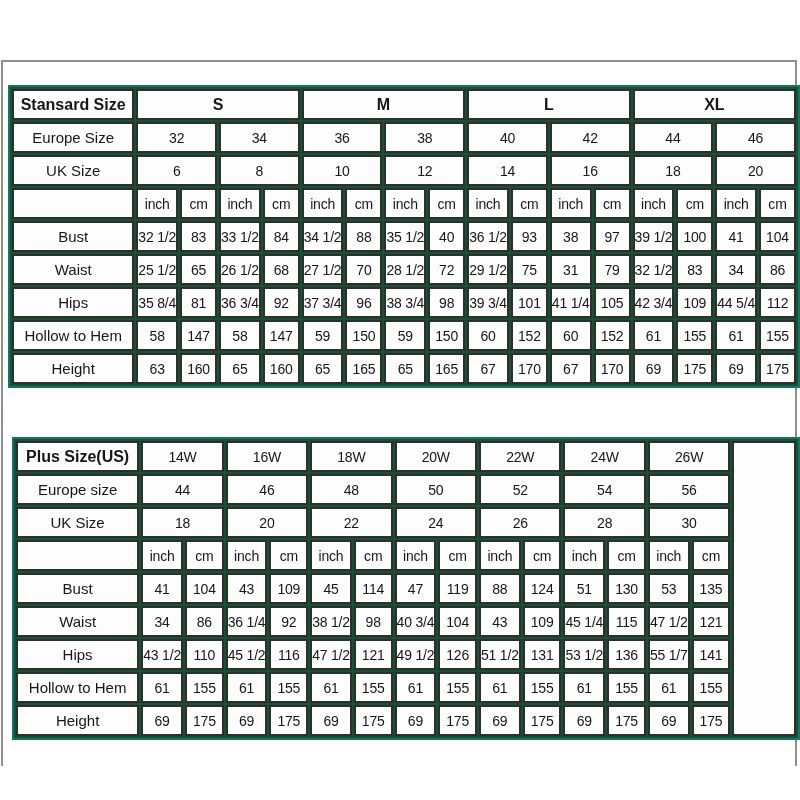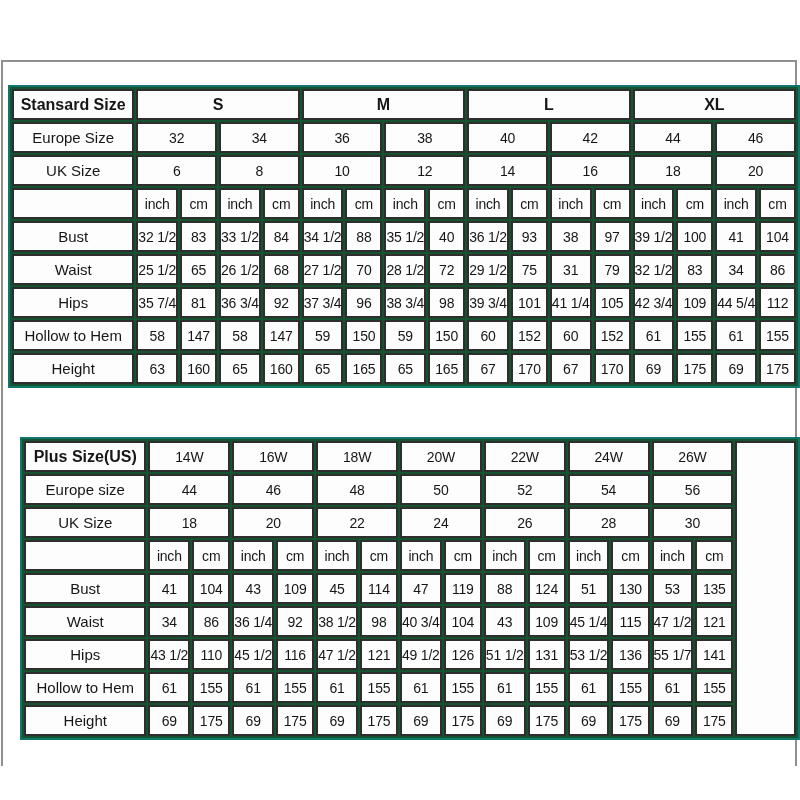--- a/index.html
+++ b/index.html
@@ -15,21 +15,21 @@
   }
   table.size-table{
     position:absolute;
     border-collapse:separate;
     border-spacing:2px;
     background:#14532d;
     border:2px solid #0f766e;
     table-layout:fixed;
   }
   table.t-top{left:8px;top:85px;}
-  table.t-plus{left:20px;top:437px;}
+  table.t-plus{left:12px;top:437px;}
   table.size-table td{
     box-sizing:border-box;
     border:2px solid #2e2e2e;
     background:#fdfdfd;
     height:31px;
     text-align:center;
     vertical-align:middle;
     font-size:14px;
     letter-spacing:-0.2px;
     padding:0;
@@ -151,21 +151,21 @@
         <td>75</td>
         <td>31</td>
         <td>79</td>
         <td>32 1/2</td>
         <td>83</td>
         <td>34</td>
         <td>86</td>
       </tr>
     <tr>
       <td class="lbl">Hips</td>
-    <td>35 7/4</td>
+    <td>35 8/4</td>
         <td>81</td>
         <td>36 3/4</td>
         <td>92</td>
         <td>37 3/4</td>
         <td>96</td>
         <td>38 3/4</td>
         <td>98</td>
         <td>39 3/4</td>
         <td>101</td>
         <td>41 1/4</td>

